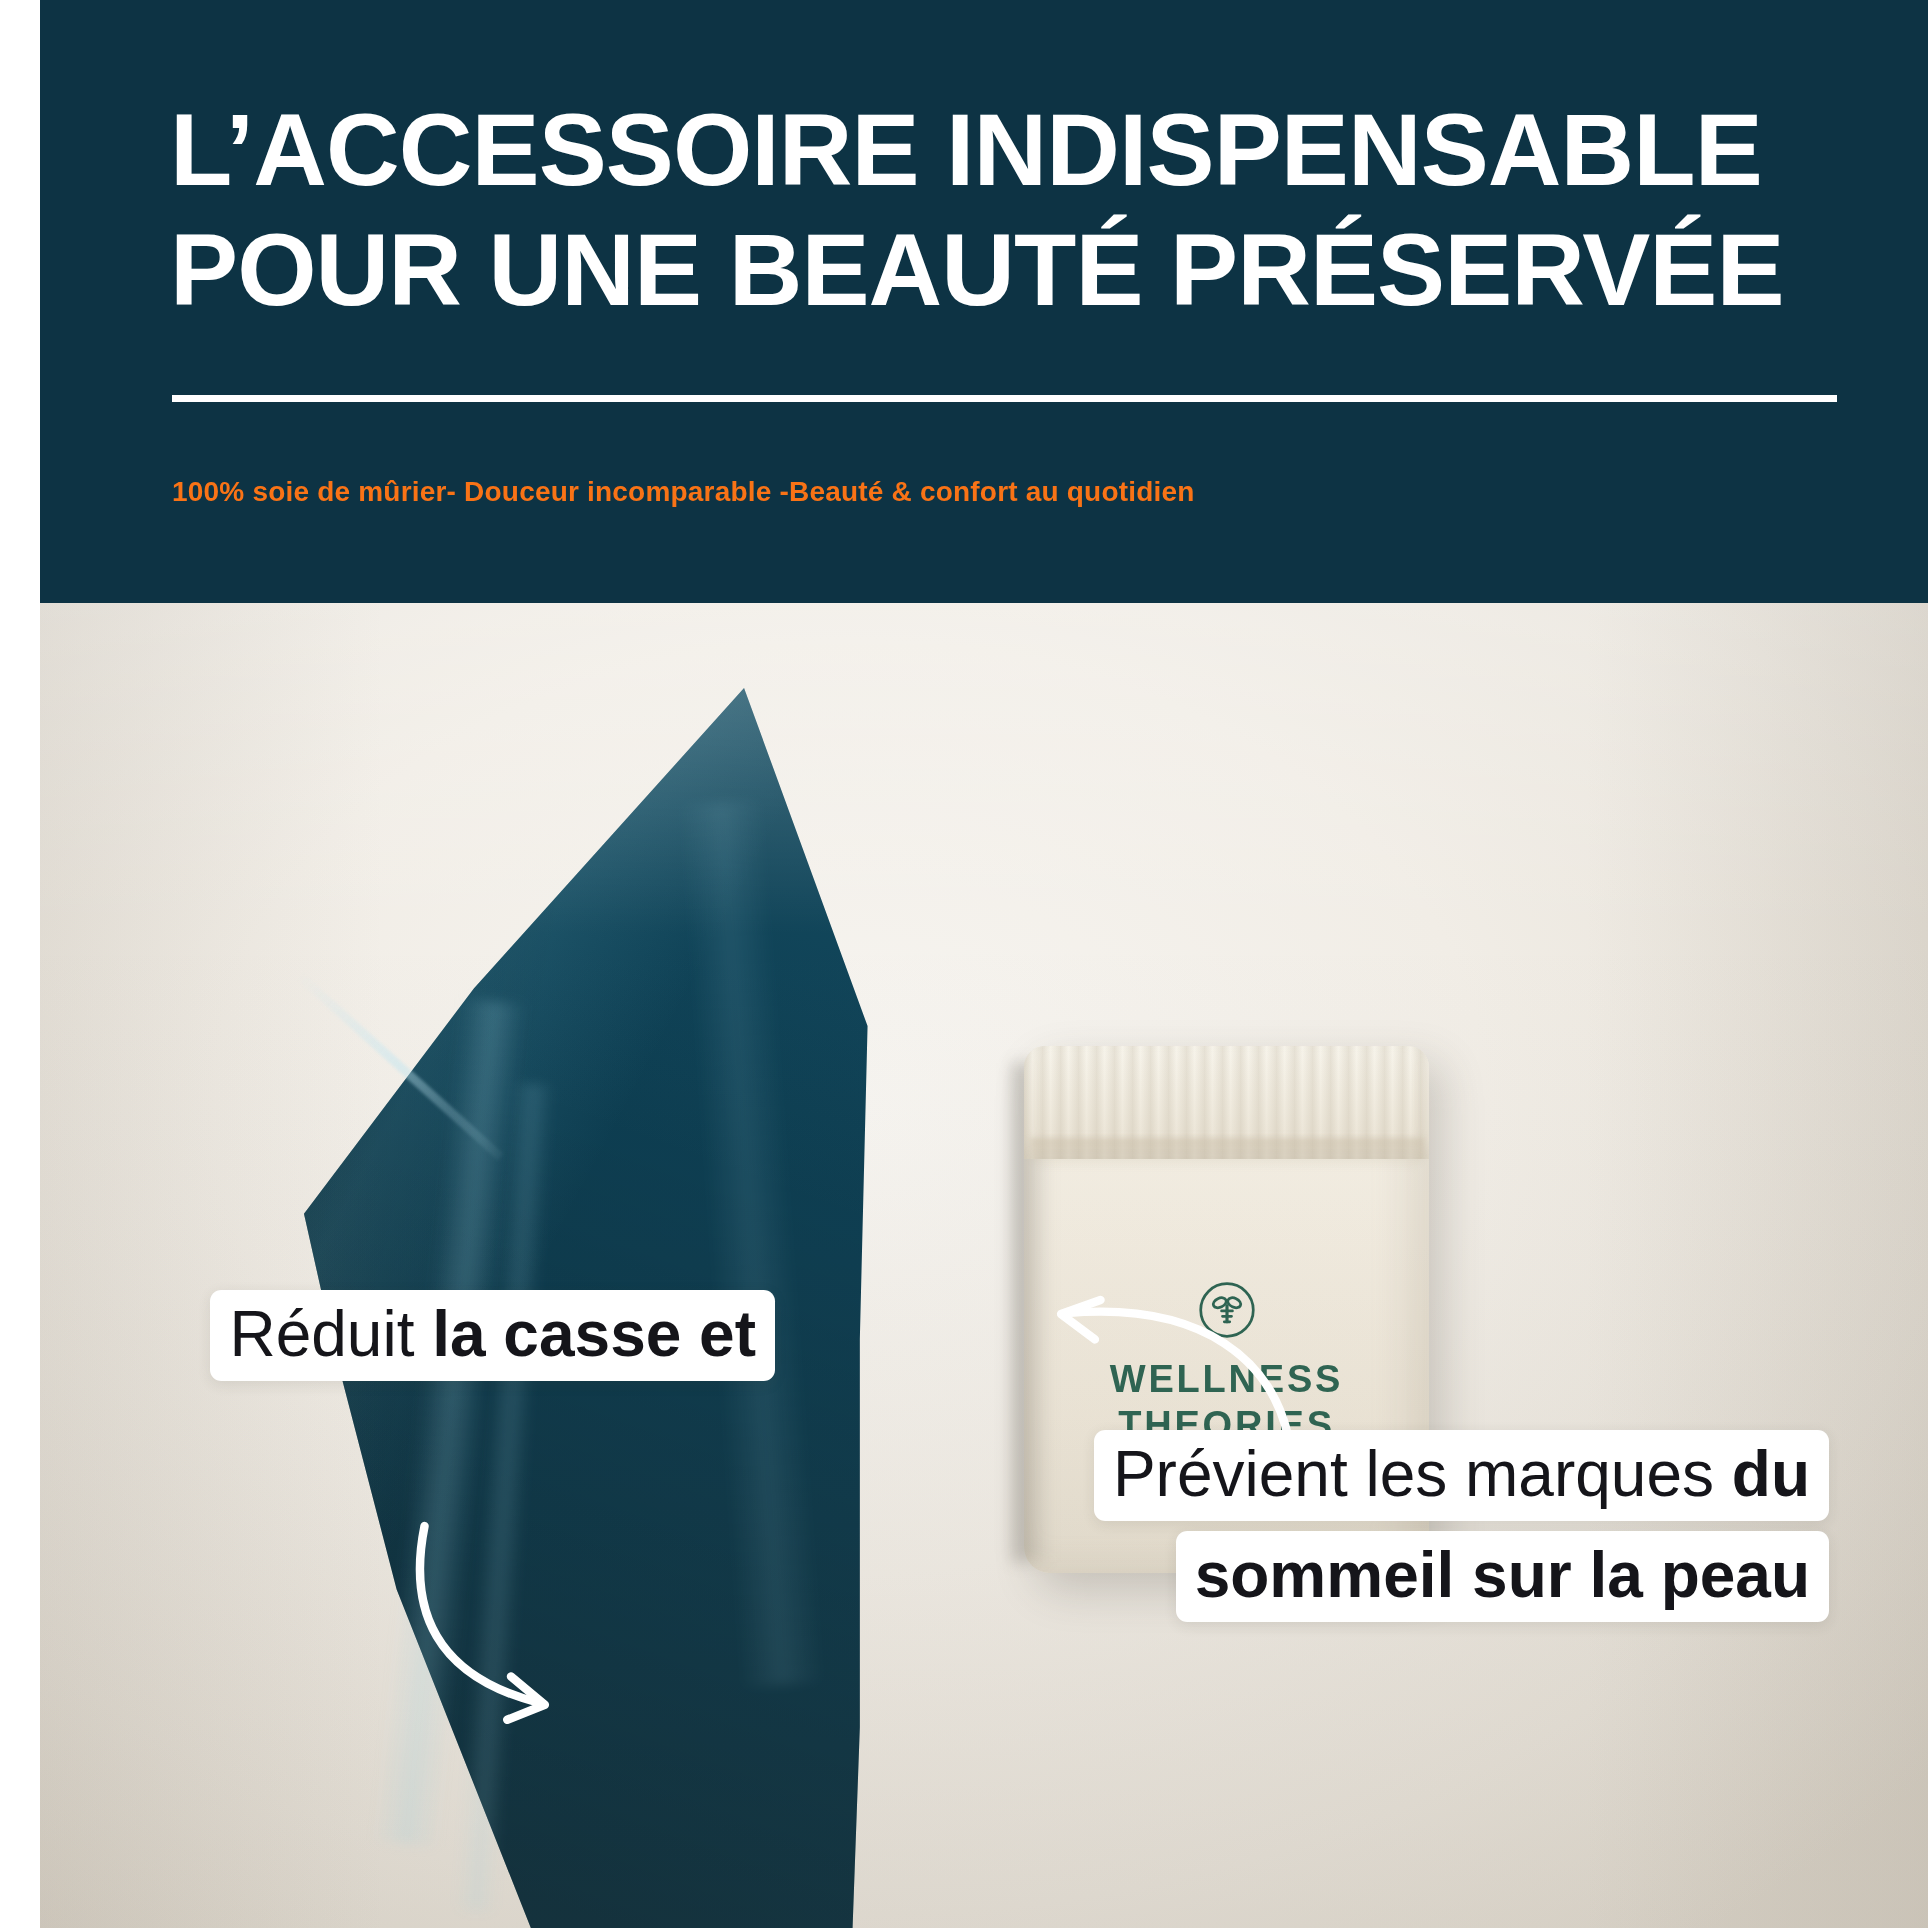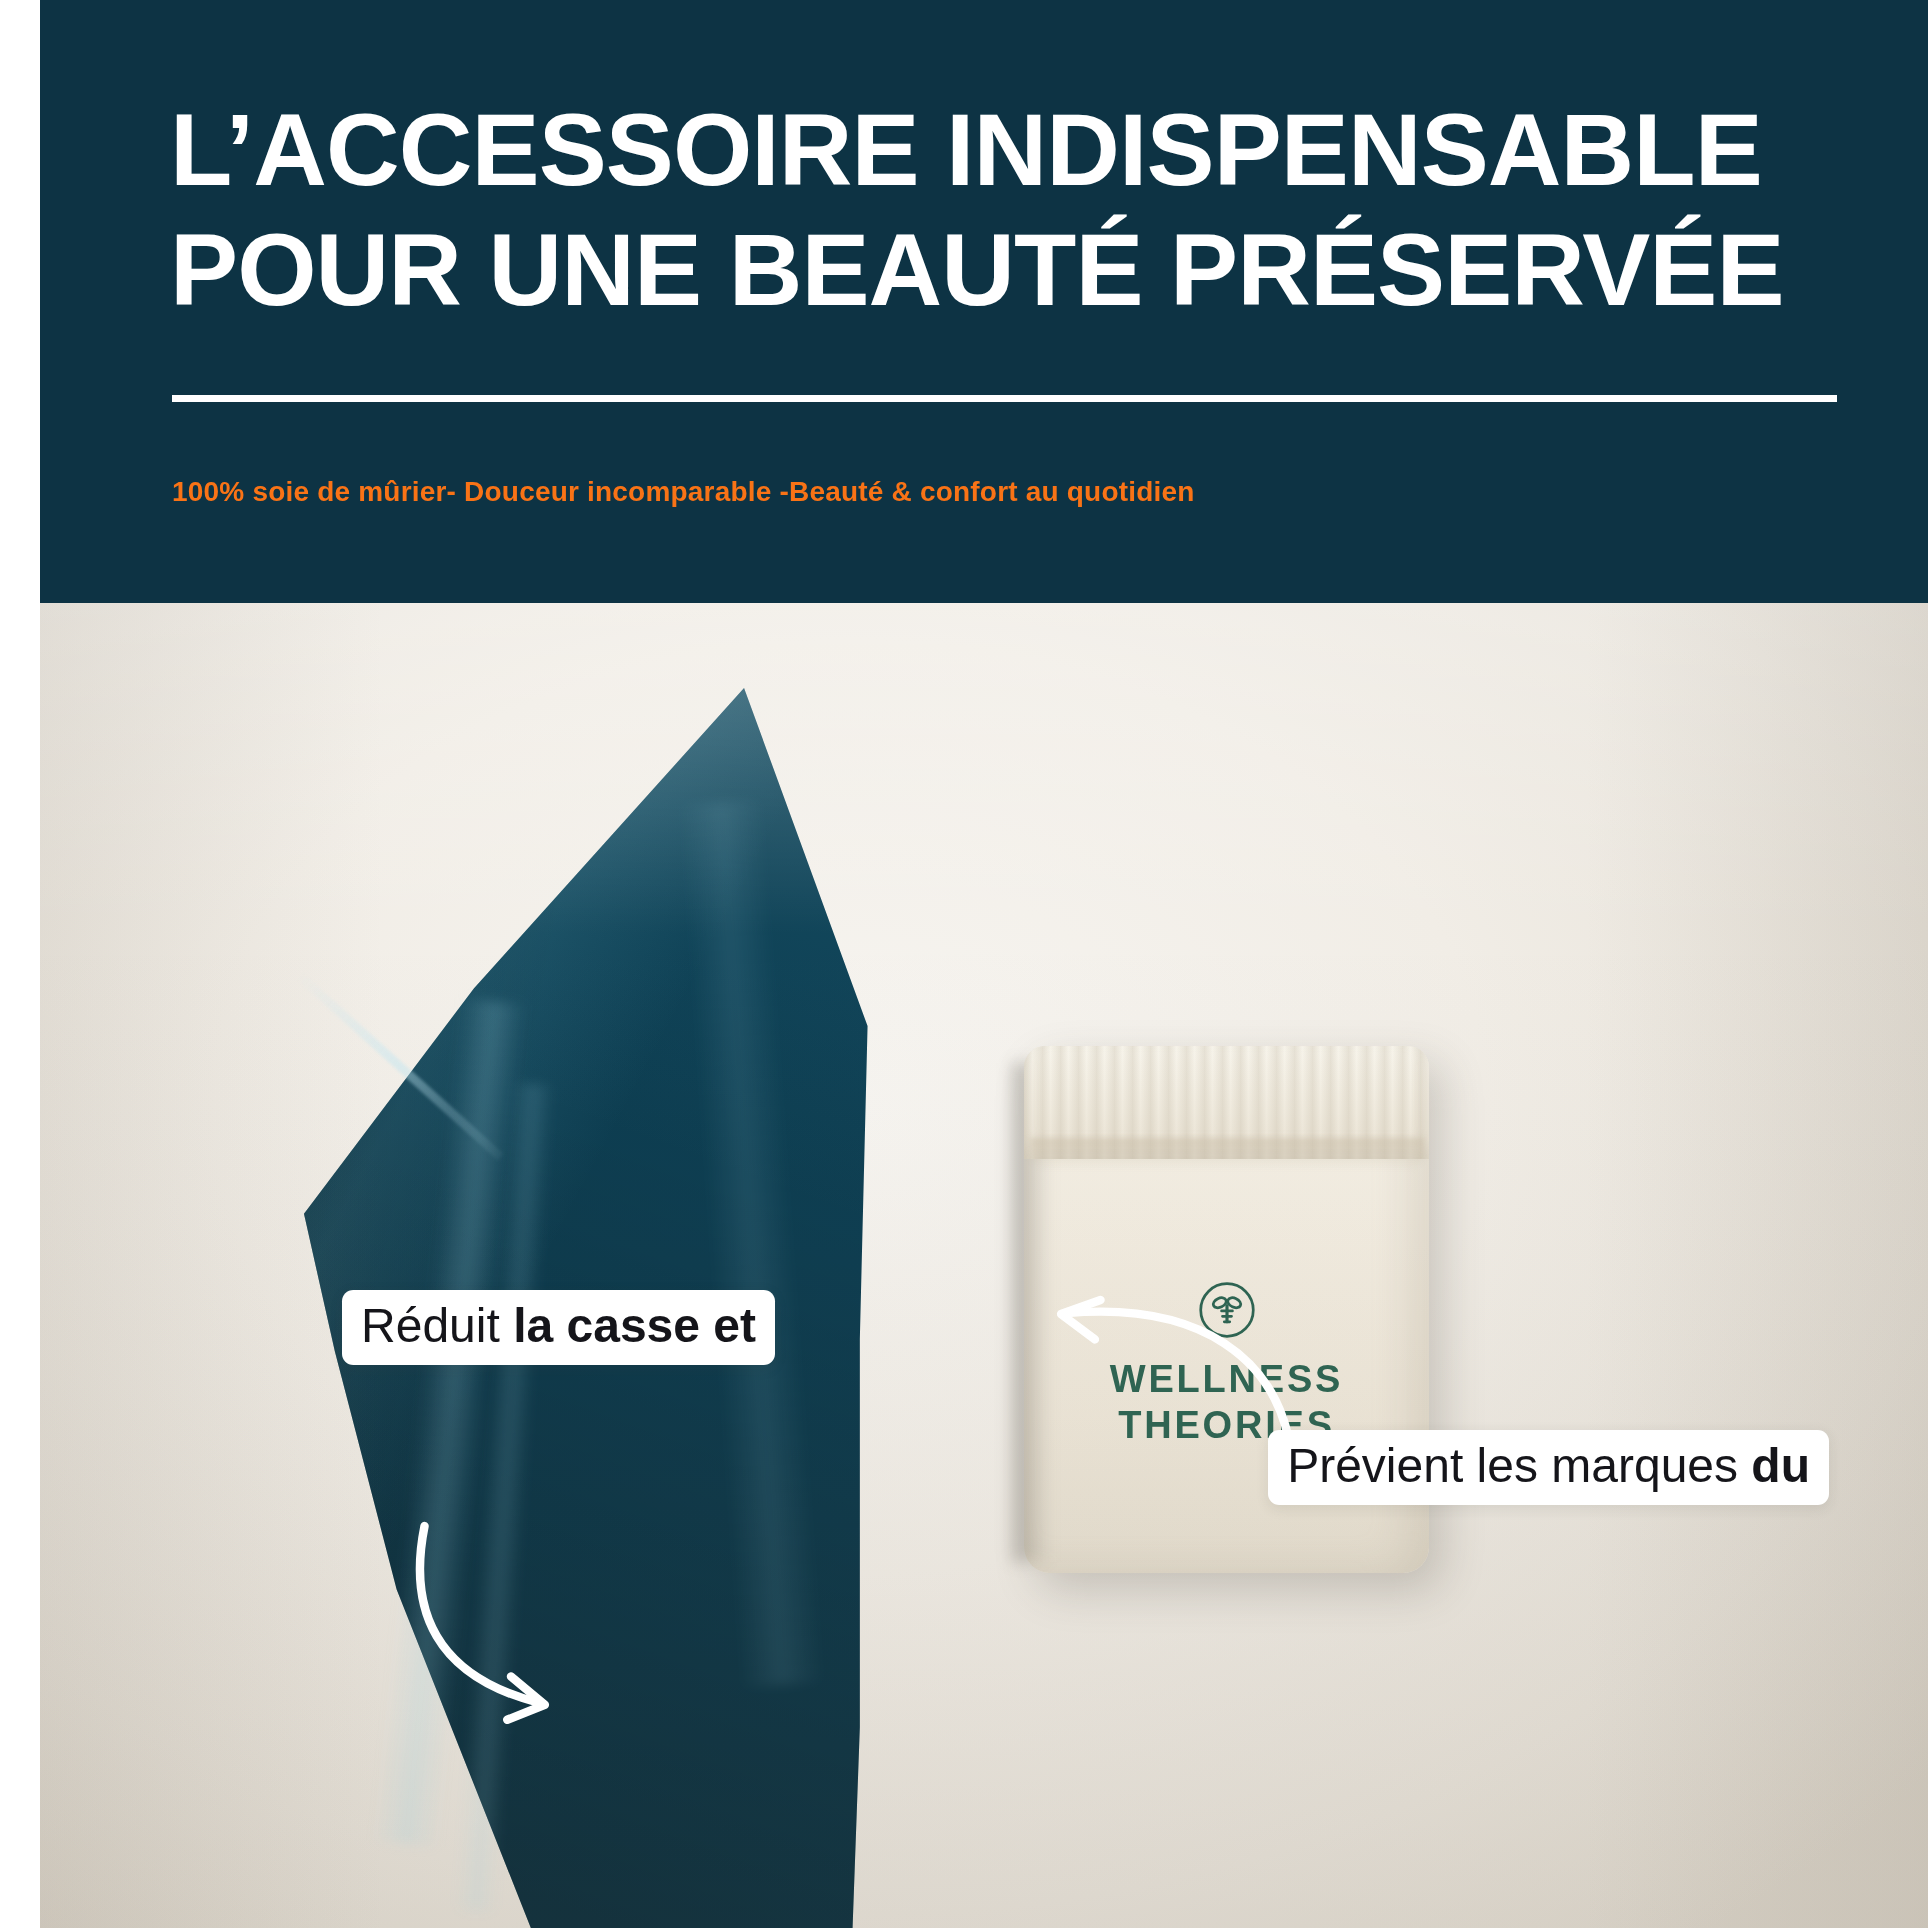--- a/index.html
+++ b/index.html
@@ -194,21 +194,21 @@
     letter-spacing: 2.8px;
     line-height: 1.22;
     color: #2b6351;
     white-space: pre-line;
   }
 
   
   .callout {
     position: absolute;
     font-family: "Liberation Sans", sans-serif;
-    font-size: 48px;
+    font-size: 64px;
     line-height: 1.05;
     color: #15151a;
   }
   .callout span.line {
     display: inline-block;
     background: #ffffff;
     border-radius: 11.3px;
     padding: 11.3px 19px 13px 19px;
     margin-bottom: 9.4px;
     box-shadow: 0 3.8px 13px rgba(60,55,45,0.10);
@@ -276,17 +276,18 @@
       <path d="M270 170 C258 60, 170 2, 30 14" fill="none" stroke="#ffffff" stroke-width="9" stroke-linecap="round"></path>
       <path d="M66 0 L24 15 L60 42" fill="none" stroke="#ffffff" stroke-width="9" stroke-linecap="round" stroke-linejoin="round"></path>
     </svg>
 
     <div class="callout" id="callout-breakage">
       <div><span class="line"><span class="reg">Réduit </span><b>la casse et</b></span></div>
     </div>
 
     <div class="callout" id="callout-sleep">
       <div><span class="line"><span class="reg">Prévient les marques </span><b>du</b></span></div>
+      <div><span class="line"><span class="reg"></span><b>sommeil sur la peau</b></span></div>
     </div>
 
   </div>
 </div>
 
 
 </body></html>

